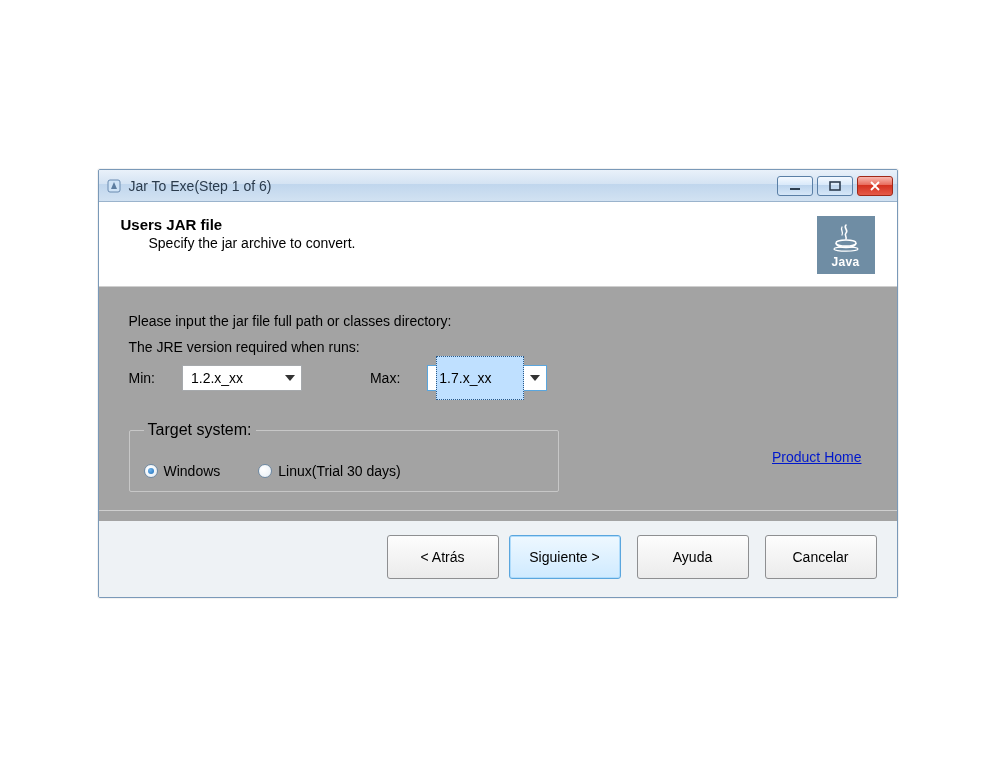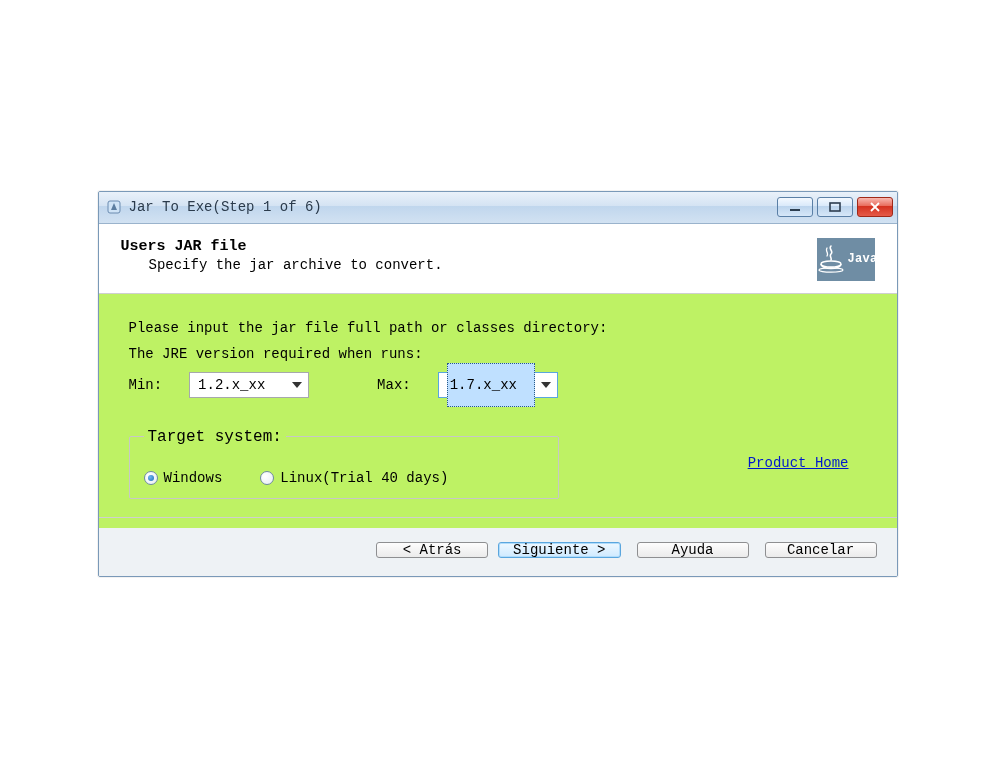--- a/index.html
+++ b/index.html
@@ -15,21 +15,20 @@
     align-items: center;
     justify-content: center;
   }
   .window {
     width: 800px;
     border: 1px solid #7a99b8;
     border-radius: 2px;
     overflow: hidden;
     box-shadow: 0 0 0 1px rgba(0,0,0,0.05);
     background: #eef2f5;
-    font-family: Liberation Mono, monospace;
   }
   .titlebar {
     height: 32px;
     background: linear-gradient(to bottom, #e9f1fa 0%, #d4e3f3 45%, #c0d6ed 46%, #d2e2f2 100%);
     border-bottom: 1px solid #9ab3cc;
     display: flex;
     align-items: center;
     padding: 0 4px 0 6px;
   }
   .app-icon {
@@ -69,31 +68,31 @@
   .header-title {
     font-weight: bold;
     font-size: 15px;
     margin: 0 0 2px 0;
   }
   .header-sub {
     margin: 2px 0 0 28px;
     font-size: 14px;
   }
   .java-logo {
-    width: 58px; height: 43px;
+    width: 58px; height: 58px;
     background: #6f8da4;
-    display:flex; align-items:center; justify-content:center;
+    display:flex; flex-direction:column; align-items:center; justify-content:center;
     color:#fff;
   }
   .java-logo .cup { height:34px; display:flex; align-items:center; justify-content:center; }
   .java-logo .txt { font-size:12px; font-weight:bold; letter-spacing:0.3px; }
 
   .content {
     padding: 26px 30px 10px 30px;
-    background: #bef264;
+    background: #a3a3a3;
   }
   .prompt {
     font-size: 14px;
     margin-bottom: 10px;
   }
   .path-row {
     display:flex; gap:14px; align-items:center; margin-bottom: 34px;
   }
   .combo {
     display:flex; align-items:center;
@@ -110,21 +109,21 @@
     height:26px;
     padding: 0 14px;
     background: linear-gradient(to bottom, #fdfdfd 0%, #ebebeb 100%);
     border:1px solid #8e8f91;
     border-radius:3px;
     font-size:14px;
     font-family: inherit;
     display:inline-flex; align-items:center; justify-content:center;
     cursor: default;
   }
-  .btn.nav { min-width: 112px; height:16px; }
+  .btn.nav { min-width: 112px; height:44px; }
   .btn.highlight {
     background: linear-gradient(to bottom, #eef8ff 0%, #cfeaff 100%);
     border-color:#5aa6de;
     box-shadow: inset 0 0 0 1px #b0dcfb;
   }
 
   .jre-label { font-size:14px; margin-bottom:10px; }
   .jre-row { display:flex; align-items:center; gap:25px; margin-bottom:30px; }
   .lbl { font-size:14px; margin-right:2px; }
   .combo.jre { width:120px; }
@@ -156,21 +155,21 @@
   .radio {
     width:14px; height:14px; border:1px solid #6f8aa3; border-radius:50%;
     background: radial-gradient(circle at 35% 35%, #fff, #e6edf4);
     display:flex; align-items:center; justify-content:center;
   }
   .radio.checked::after {
     content:""; width:6px; height:6px; border-radius:50%;
     background: radial-gradient(circle at 35% 35%, #6fb4ee, #1e6fb8);
   }
   .link {
-    color:#0018cc; text-decoration:underline; font-size:14px; margin-left:auto; margin-right:18px;
+    color:#0018cc; text-decoration:underline; font-size:14px; margin-left:auto; margin-right:5px;
   }
 
   .sep {
     border-top:1px solid #cfcfcf; margin: 18px -30px 0 -30px;
   }
   .button-bar {
     display:flex; justify-content:flex-end; gap:16px;
     padding: 14px 20px 18px 20px;
     background:#eef2f5;
   }
@@ -259,21 +258,21 @@
     <div class="lower-row">
       <fieldset class="target">
         <legend>Target system:</legend>
         <div class="radio-row">
           <label class="radio-opt">
             <span class="radio checked"></span>
             <span>Windows</span>
           </label>
           <label class="radio-opt">
             <span class="radio"></span>
-            <span>Linux(Trial 40 days)</span>
+            <span>Linux(Trial 30 days)</span>
           </label>
         </div>
       </fieldset>
       <a class="link" href="#">Product Home</a>
     </div>
 
     <div class="sep"></div>
   </div>
 
   <div class="button-bar">

